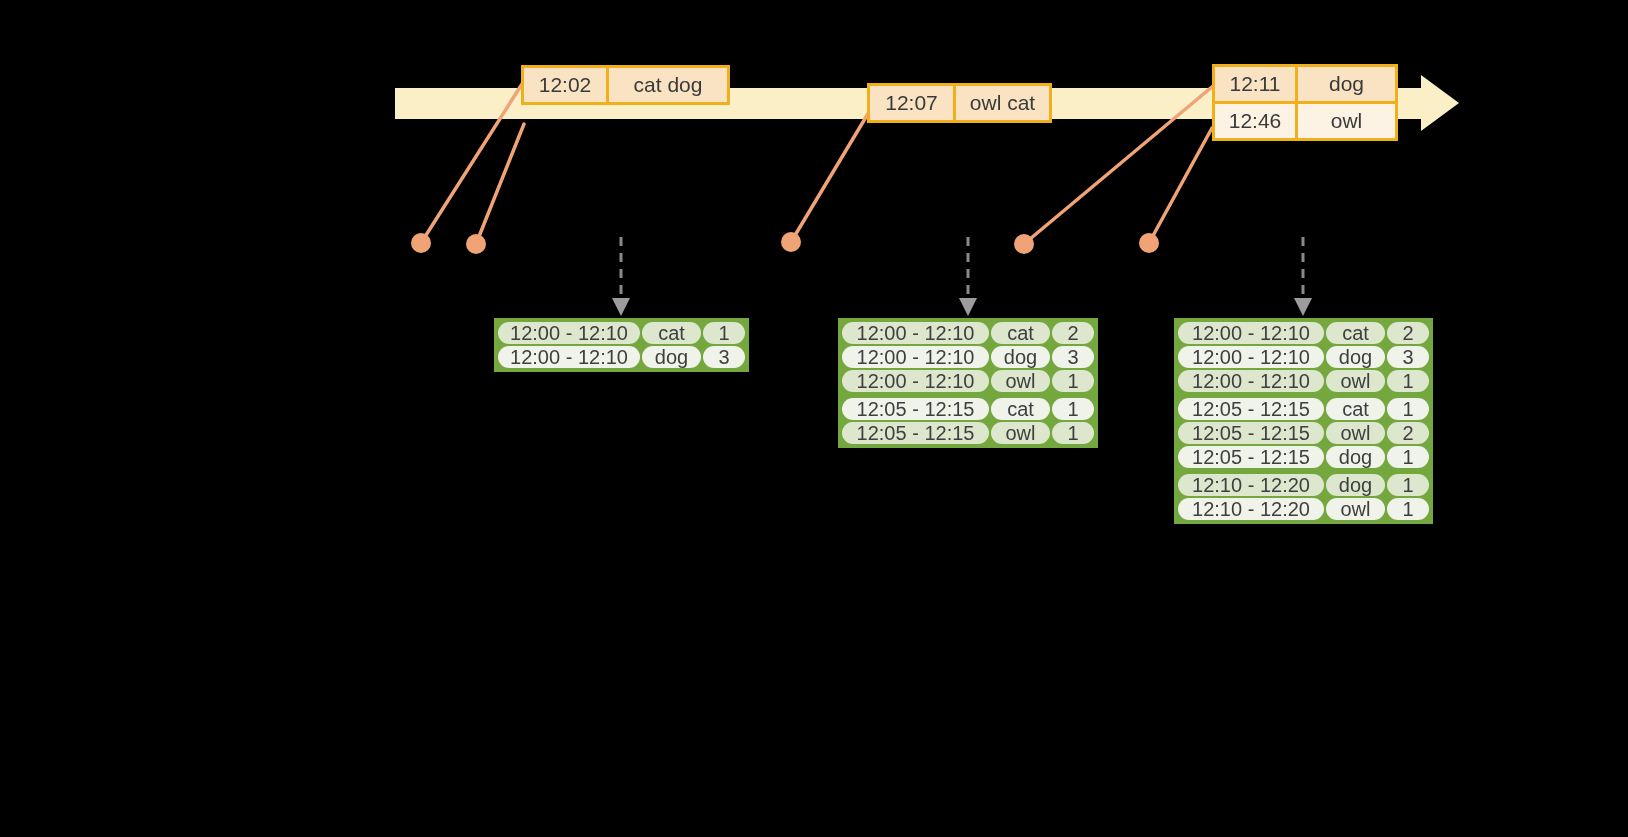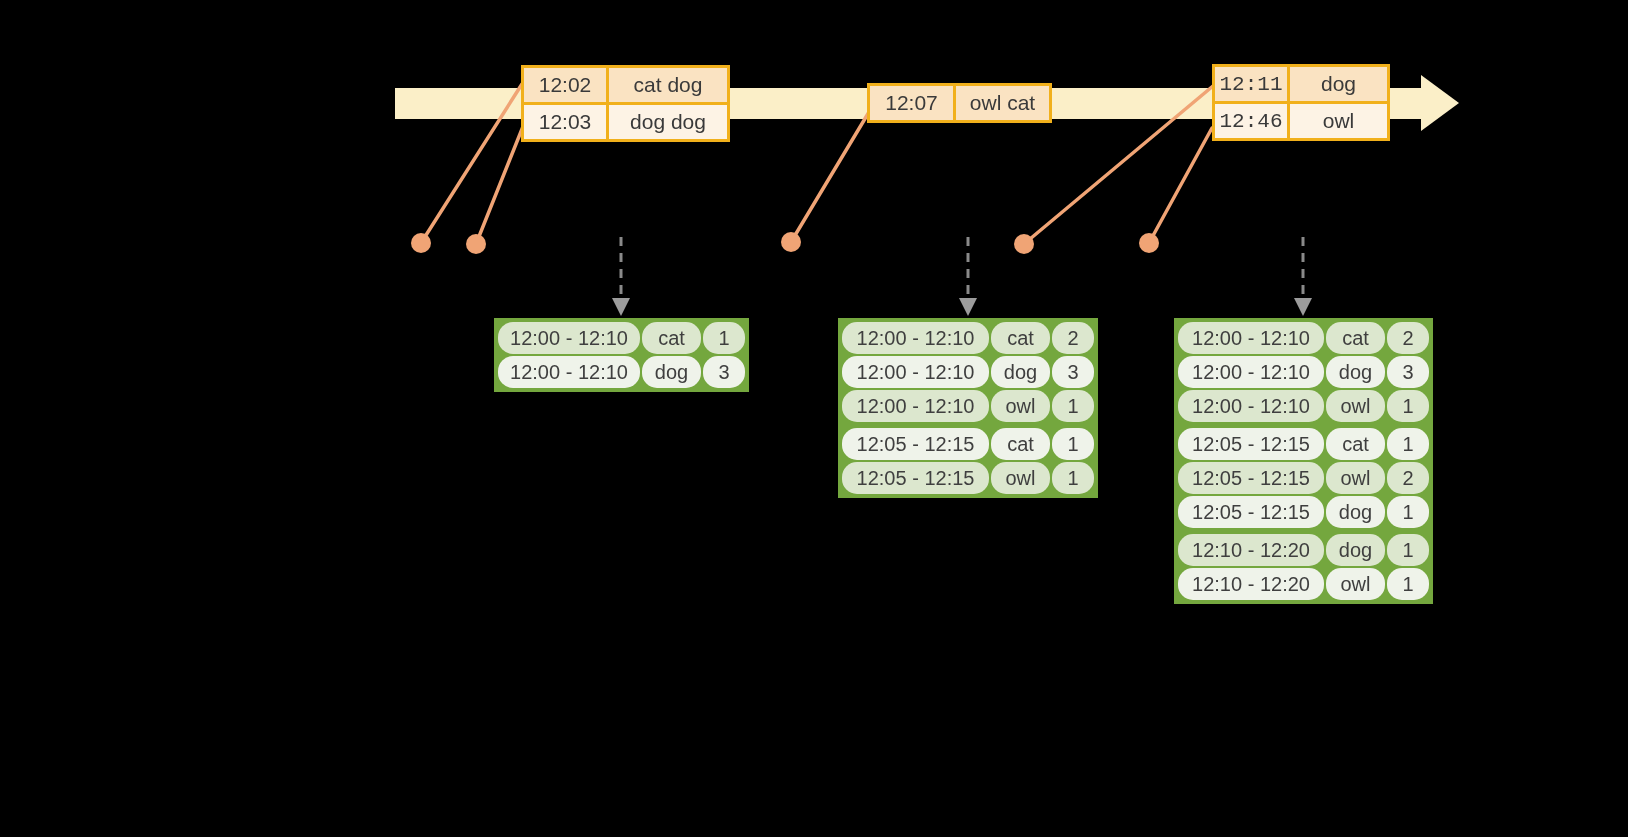--- a/index.html
+++ b/index.html
@@ -20,30 +20,30 @@
   }
   .etbl .cell:first-child{margin-left:0;}
   .peach{background:#FAE3C2;}
   .cream{background:#FDF3E5;}
   
   .gtbl{background:#74A73E;padding:4px;}
   .gtbl .row{display:flex;margin-top:2px;}
   .gtbl .row:first-child{margin-top:0;}
   .gtbl .row.grp{margin-top:6px;}
   .gtbl .cell{
-    height:32px;display:flex;align-items:center;justify-content:center;
+    height:22px;display:flex;align-items:center;justify-content:center;
     font-size:20px;color:#3F3F3F;margin-left:2px;border-radius:15px;
   }
   .gtbl .cell:first-child{margin-left:0;}
   .sage{background:#DCE7CE;}
   .pale{background:#EFF3EA;}
   
   #t1 .c1{width:82px;}  #t1 .c2{width:118px;}
   #t2 .c1{width:83px;text-align:center;}  #t2 .c2{width:93px;}
-  #t3 .c1{width:72px;font-family:Liberation Mono, monospace;}  #t3 .c2{width:97px;}
+  #t3 .c1{width:80px;}  #t3 .c2{width:97px;}
   #g1 .cw{width:142px;} #g1 .ca{width:59px;} #g1 .cc{width:42px;}
   #g2 .cw{width:147px;} #g2 .ca{width:59px;} #g2 .cc{width:42px;}
   #g3 .cw{width:146px;} #g3 .ca{width:59px;} #g3 .cc{width:42px;}
   
   #t1{left:521px;top:65px;}
   #t2{left:867px;top:83px;}
   #t3{left:1212px;top:64px;}
   #g1{left:494px;top:318px;}
   #g2{left:838px;top:318px;}
   #g3{left:1174px;top:318px;}
@@ -81,24 +81,20 @@
     <polygon points="612,298 630,298 621,316"></polygon>
     <polygon points="959,298 977,298 968,316"></polygon>
     <polygon points="1294,298 1312,298 1303,316"></polygon>
   </g>
 </svg>
 
 <div id="t1" class="tbl etbl">
   <div class="row">
     <div class="cell c1 peach">12:02</div>
     <div class="cell c2 peach">cat dog</div>
-  </div>
-  <div class="row">
-    <div class="cell c1 cream">12:03</div>
-    <div class="cell c2 cream">dog dog</div>
   </div>
 </div>
 
 <div id="t2" class="tbl etbl">
   <div class="row">
     <div class="cell c1 peach">12:07</div>
     <div class="cell c2 peach">owl cat</div>
   </div>
 </div>
 

